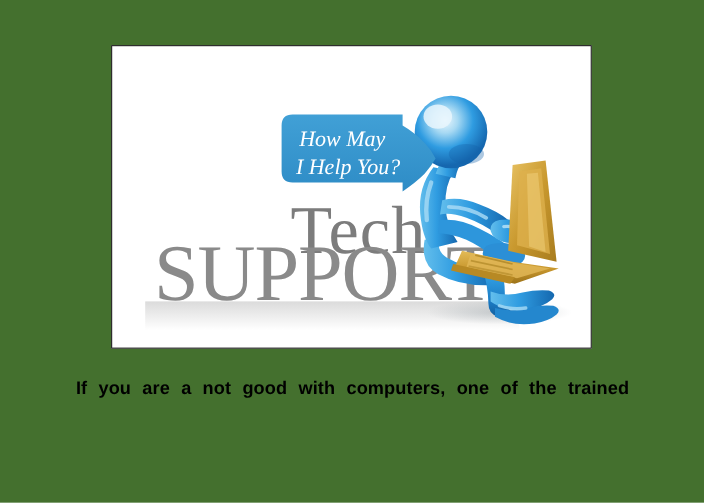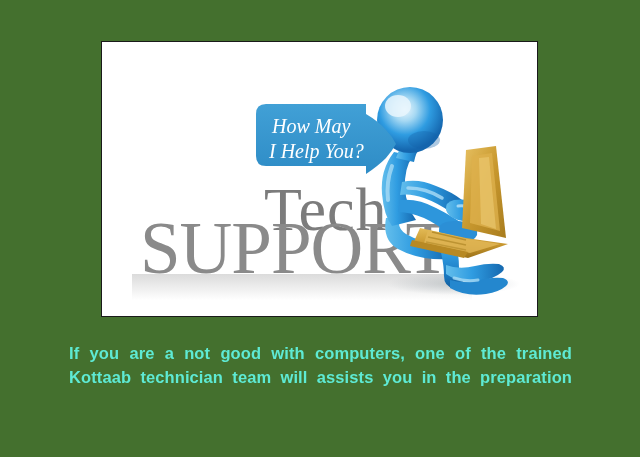--- a/index.html
+++ b/index.html
@@ -170,18 +170,17 @@
       <g>
         <path d="M270 24 l-100 0 q-10 0 -10 10 l0 42 q0 10 10 10 l100 0
                  l0 8 q12 -8 20 -16 q6 -7 10 -14 q-4 -8 -10 -14 q-8 -9 -20 -16 z" fill="url(#bubbleGrad)" transform="translate(-6,38)"></path>
         <text x="170" y="91" font-family="'Liberation Serif', serif" font-size="20" font-style="italic" fill="#FFFFFF">How May</text>
         <text x="167" y="116" font-family="'Liberation Serif', serif" font-size="20" font-style="italic" fill="#FFFFFF">I  Help You?</text>
       </g>
 
     </svg>
   </div>
 
-  <div id="caption" style="color: #5eead4;">
+  <div id="caption" style="color: #000000;">
     <span class="cap-line j">If you are a not good with computers, one of the trained</span>
-    <span class="cap-line j">Kottaab technician team will assists you in the preparation</span>
   </div>
 
 </div>
 
 </body></html>

